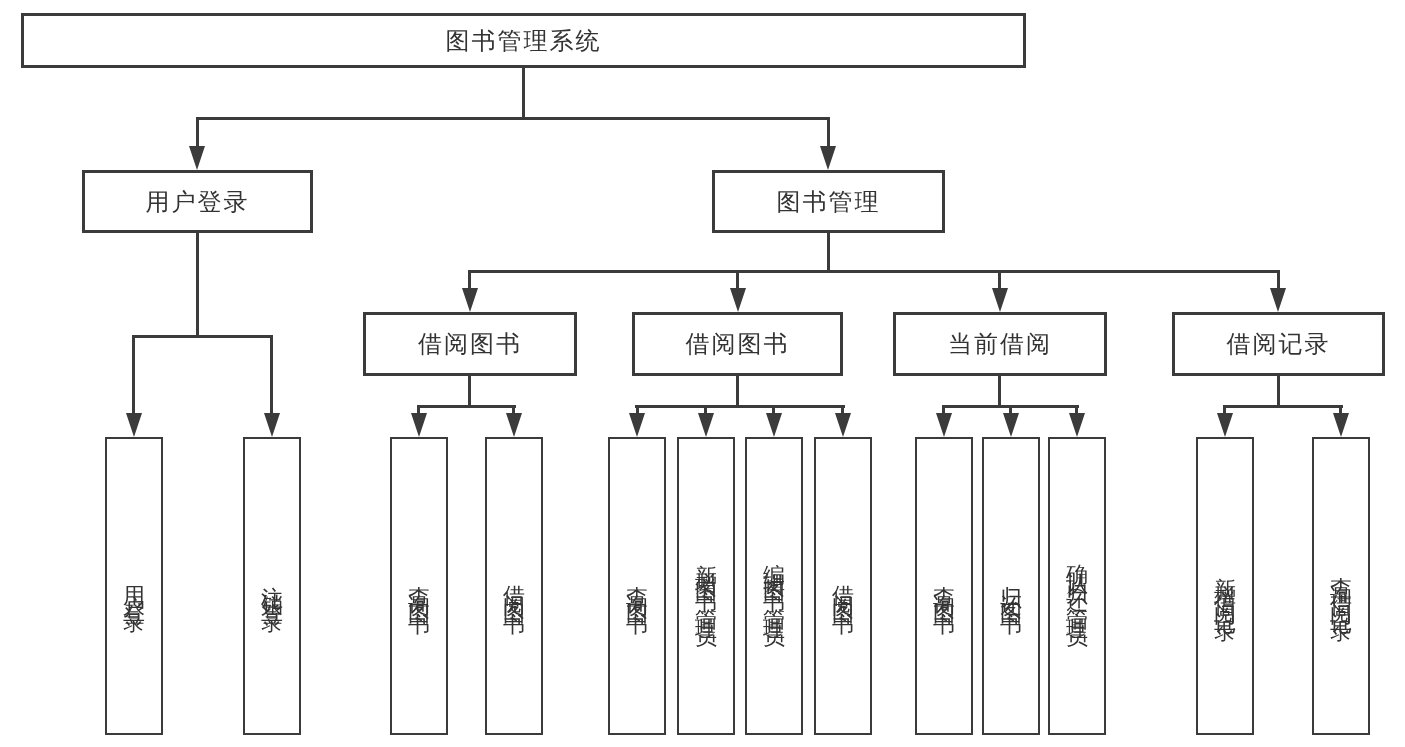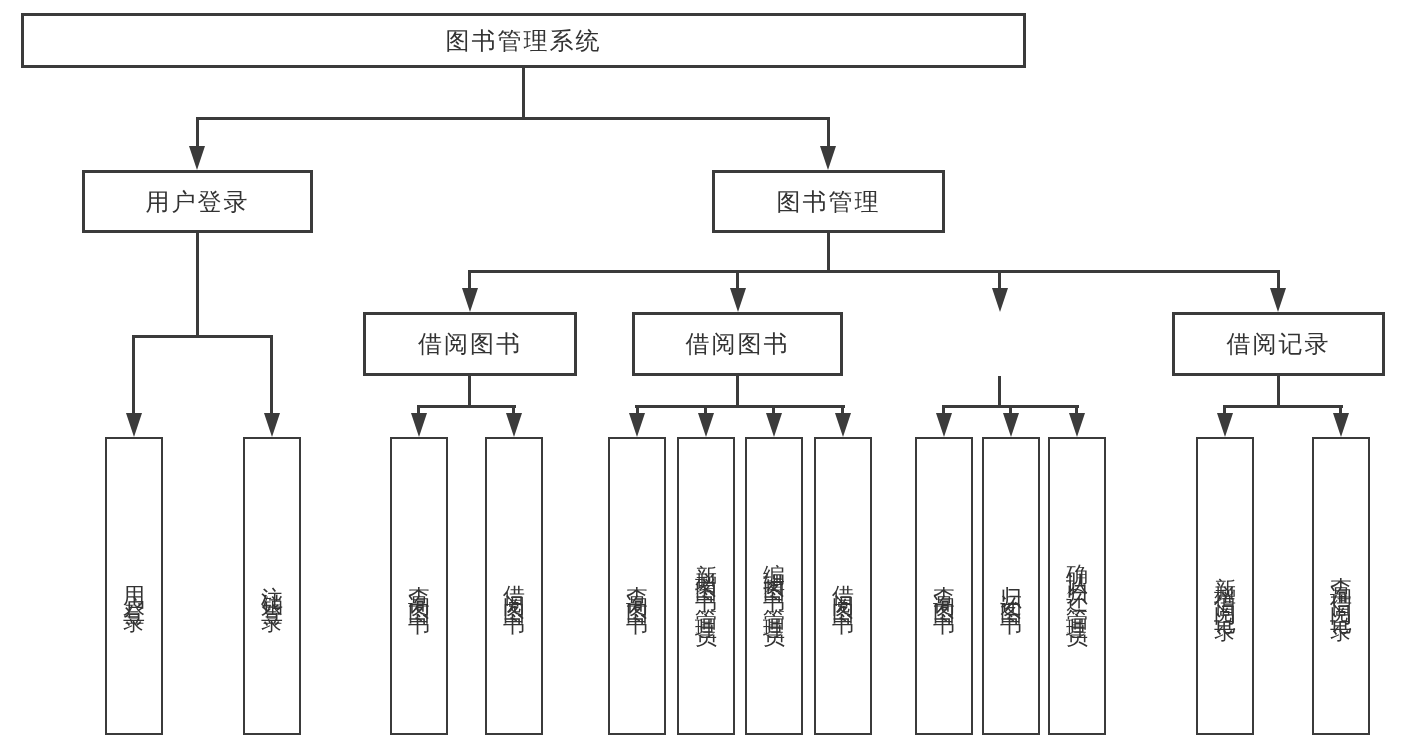--- a/index.html
+++ b/index.html
@@ -102,20 +102,23 @@
   <div class="box" style="left:712px;top:170px;width:233px;height:63px">
     <span class="htext">图书管理</span>
   </div>
 
   <div class="box" style="left:363px;top:312px;width:214px;height:64px">
     <span class="htext">借阅图书</span>
   </div>
   <div class="box" style="left:632px;top:312px;width:211px;height:64px">
     <span class="htext">借阅图书</span>
   </div>
+  <div class="box" style="left:893px;top:312px;width:214px;height:64px">
+    <span class="htext">当前借阅</span>
+  </div>
   <div class="box" style="left:1172px;top:312px;width:213px;height:64px">
     <span class="htext">借阅记录</span>
   </div>
 
   <div class="box leaf" style="left:105px;top:437px;width:58px;height:298px">
     <span class="vtext">用户登录</span>
   </div>
   <div class="box leaf" style="left:243px;top:437px;width:58px;height:298px">
     <span class="vtext">注销登录</span>
   </div>

